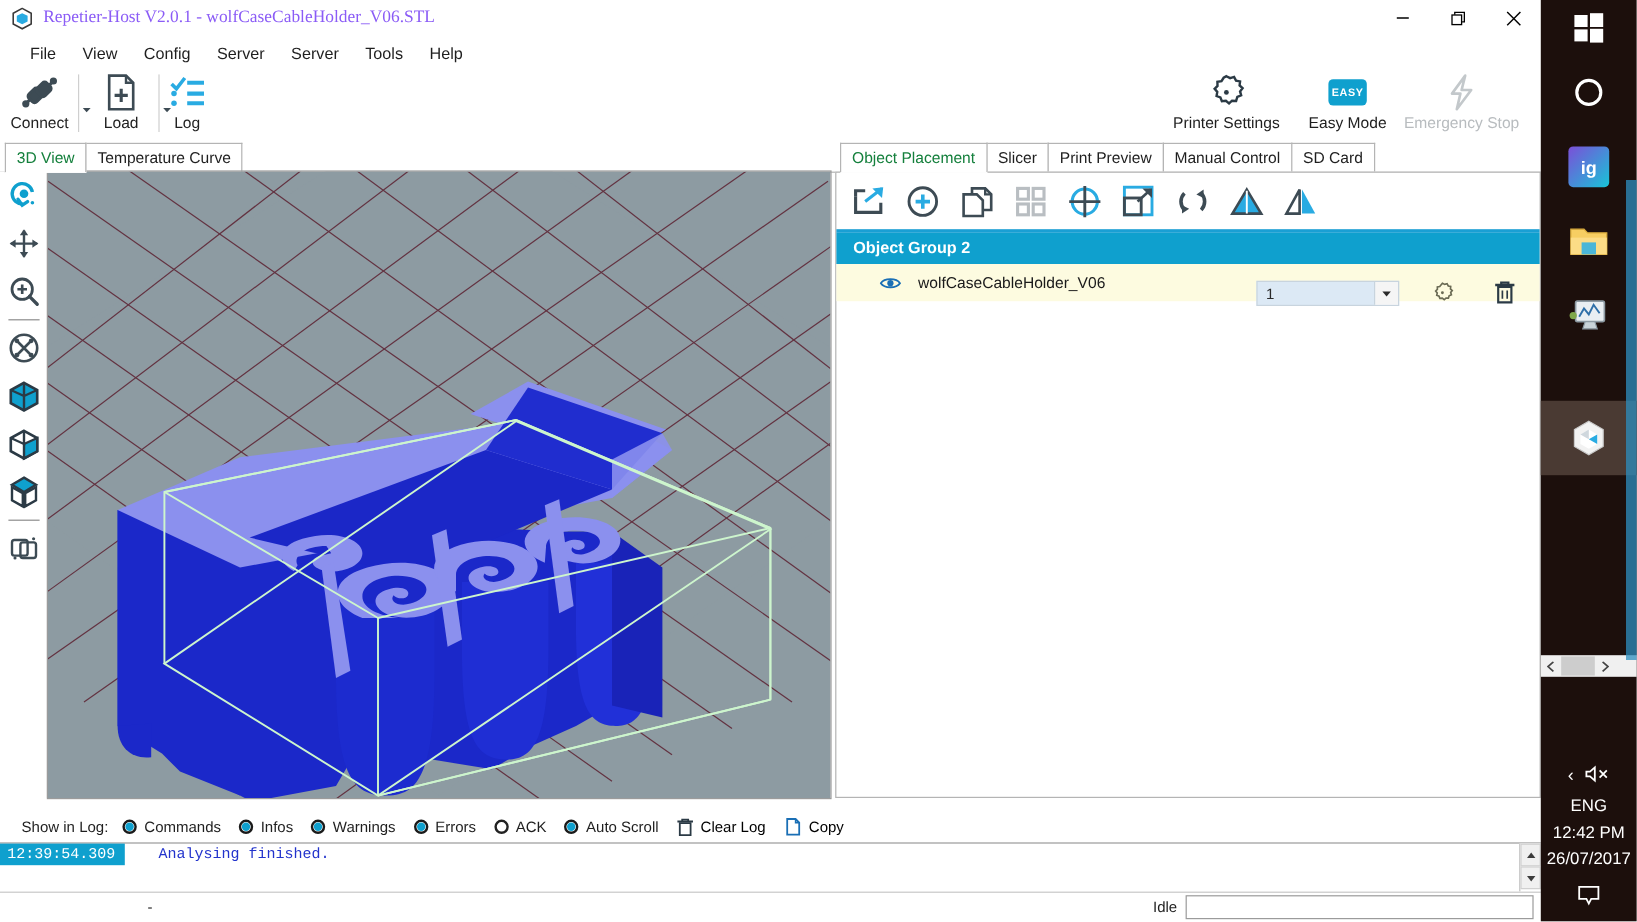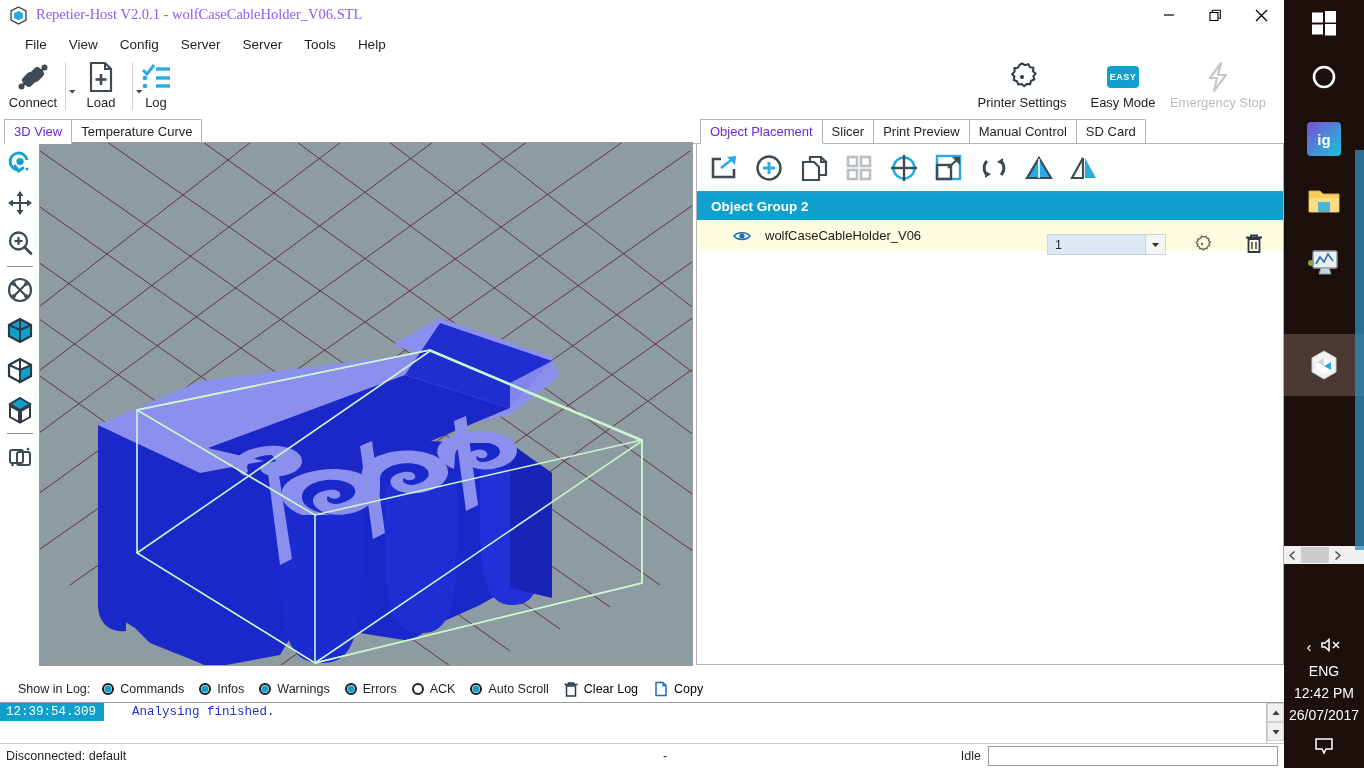--- a/index.html
+++ b/index.html
@@ -34,21 +34,21 @@
   .tb-lbl.disabled { color:#b8bcbf; }
   .tb-sep { position:absolute; top:6px; width:1px; height:48px; background:#cfcfcf; }
   .tb-caret { position:absolute; top:28px; width:10px; height:10px; }
   .easybadge { width:32px; height:22px; border-radius:4px; background:#0fa0ce; color:#fff; font-size:9px; font-weight:bold;
                display:flex; align-items:center; justify-content:center; letter-spacing:.5px; }
 
   
   .tabrow { position:absolute; height:25px; }
   .tab { float:left; height:25px; padding:0 9px; border:1px solid #b4b4b4; border-bottom:none; background:#fff;
          font-size:13px; line-height:24px; color:#1f1f1f; margin-right:-1px; }
-  .tab.active { color:#6d28d9; border-bottom:1px solid #fff; position:relative; z-index:2; }
+  .tab.active { color:#15803d; border-bottom:1px solid #fff; position:relative; z-index:2; }
   .tabline { position:absolute; height:1px; background:#b4b4b4; }
 
   
   .leftbar { position:absolute; left:0; top:143px; width:40px; height:522px; background:#fff; border-right:1px solid #d4d4d4;}
   .lb-ico { width:40px; height:40px; display:flex; align-items:center; justify-content:center; }
   .lb-sep { width:26px; height:1px; background:#8d8d8d; margin:3px auto; }
   .viewport { position:absolute; left:40px; top:143px; width:652px; height:522px; background:#8d9ba2; overflow:hidden; }
   .vp-frame { position:absolute; left:39px; top:142px; width:654px; height:524px; border:1px solid #9b9b9b; pointer-events:none;}
 
   
@@ -609,21 +609,20 @@
         </div>
         <div class="sbtn">
           <svg width="8" height="6">
               <path d="M4 5.5 L0.5 1 L7.5 1 Z" fill="#3c3c3c"></path>
             </svg>
         </div>
       </div>
     </div>
 
     <div class="statusbar">
-      <span class="st-conn">Disconnected: default</span>
       <span class="st-dash">-</span>
       <span class="st-idle">Idle</span>
       <span class="st-prog"></span>
     </div>
 
     <div class="helpdot">?</div>
   </div>
 
   <div id="taskbar">
 

